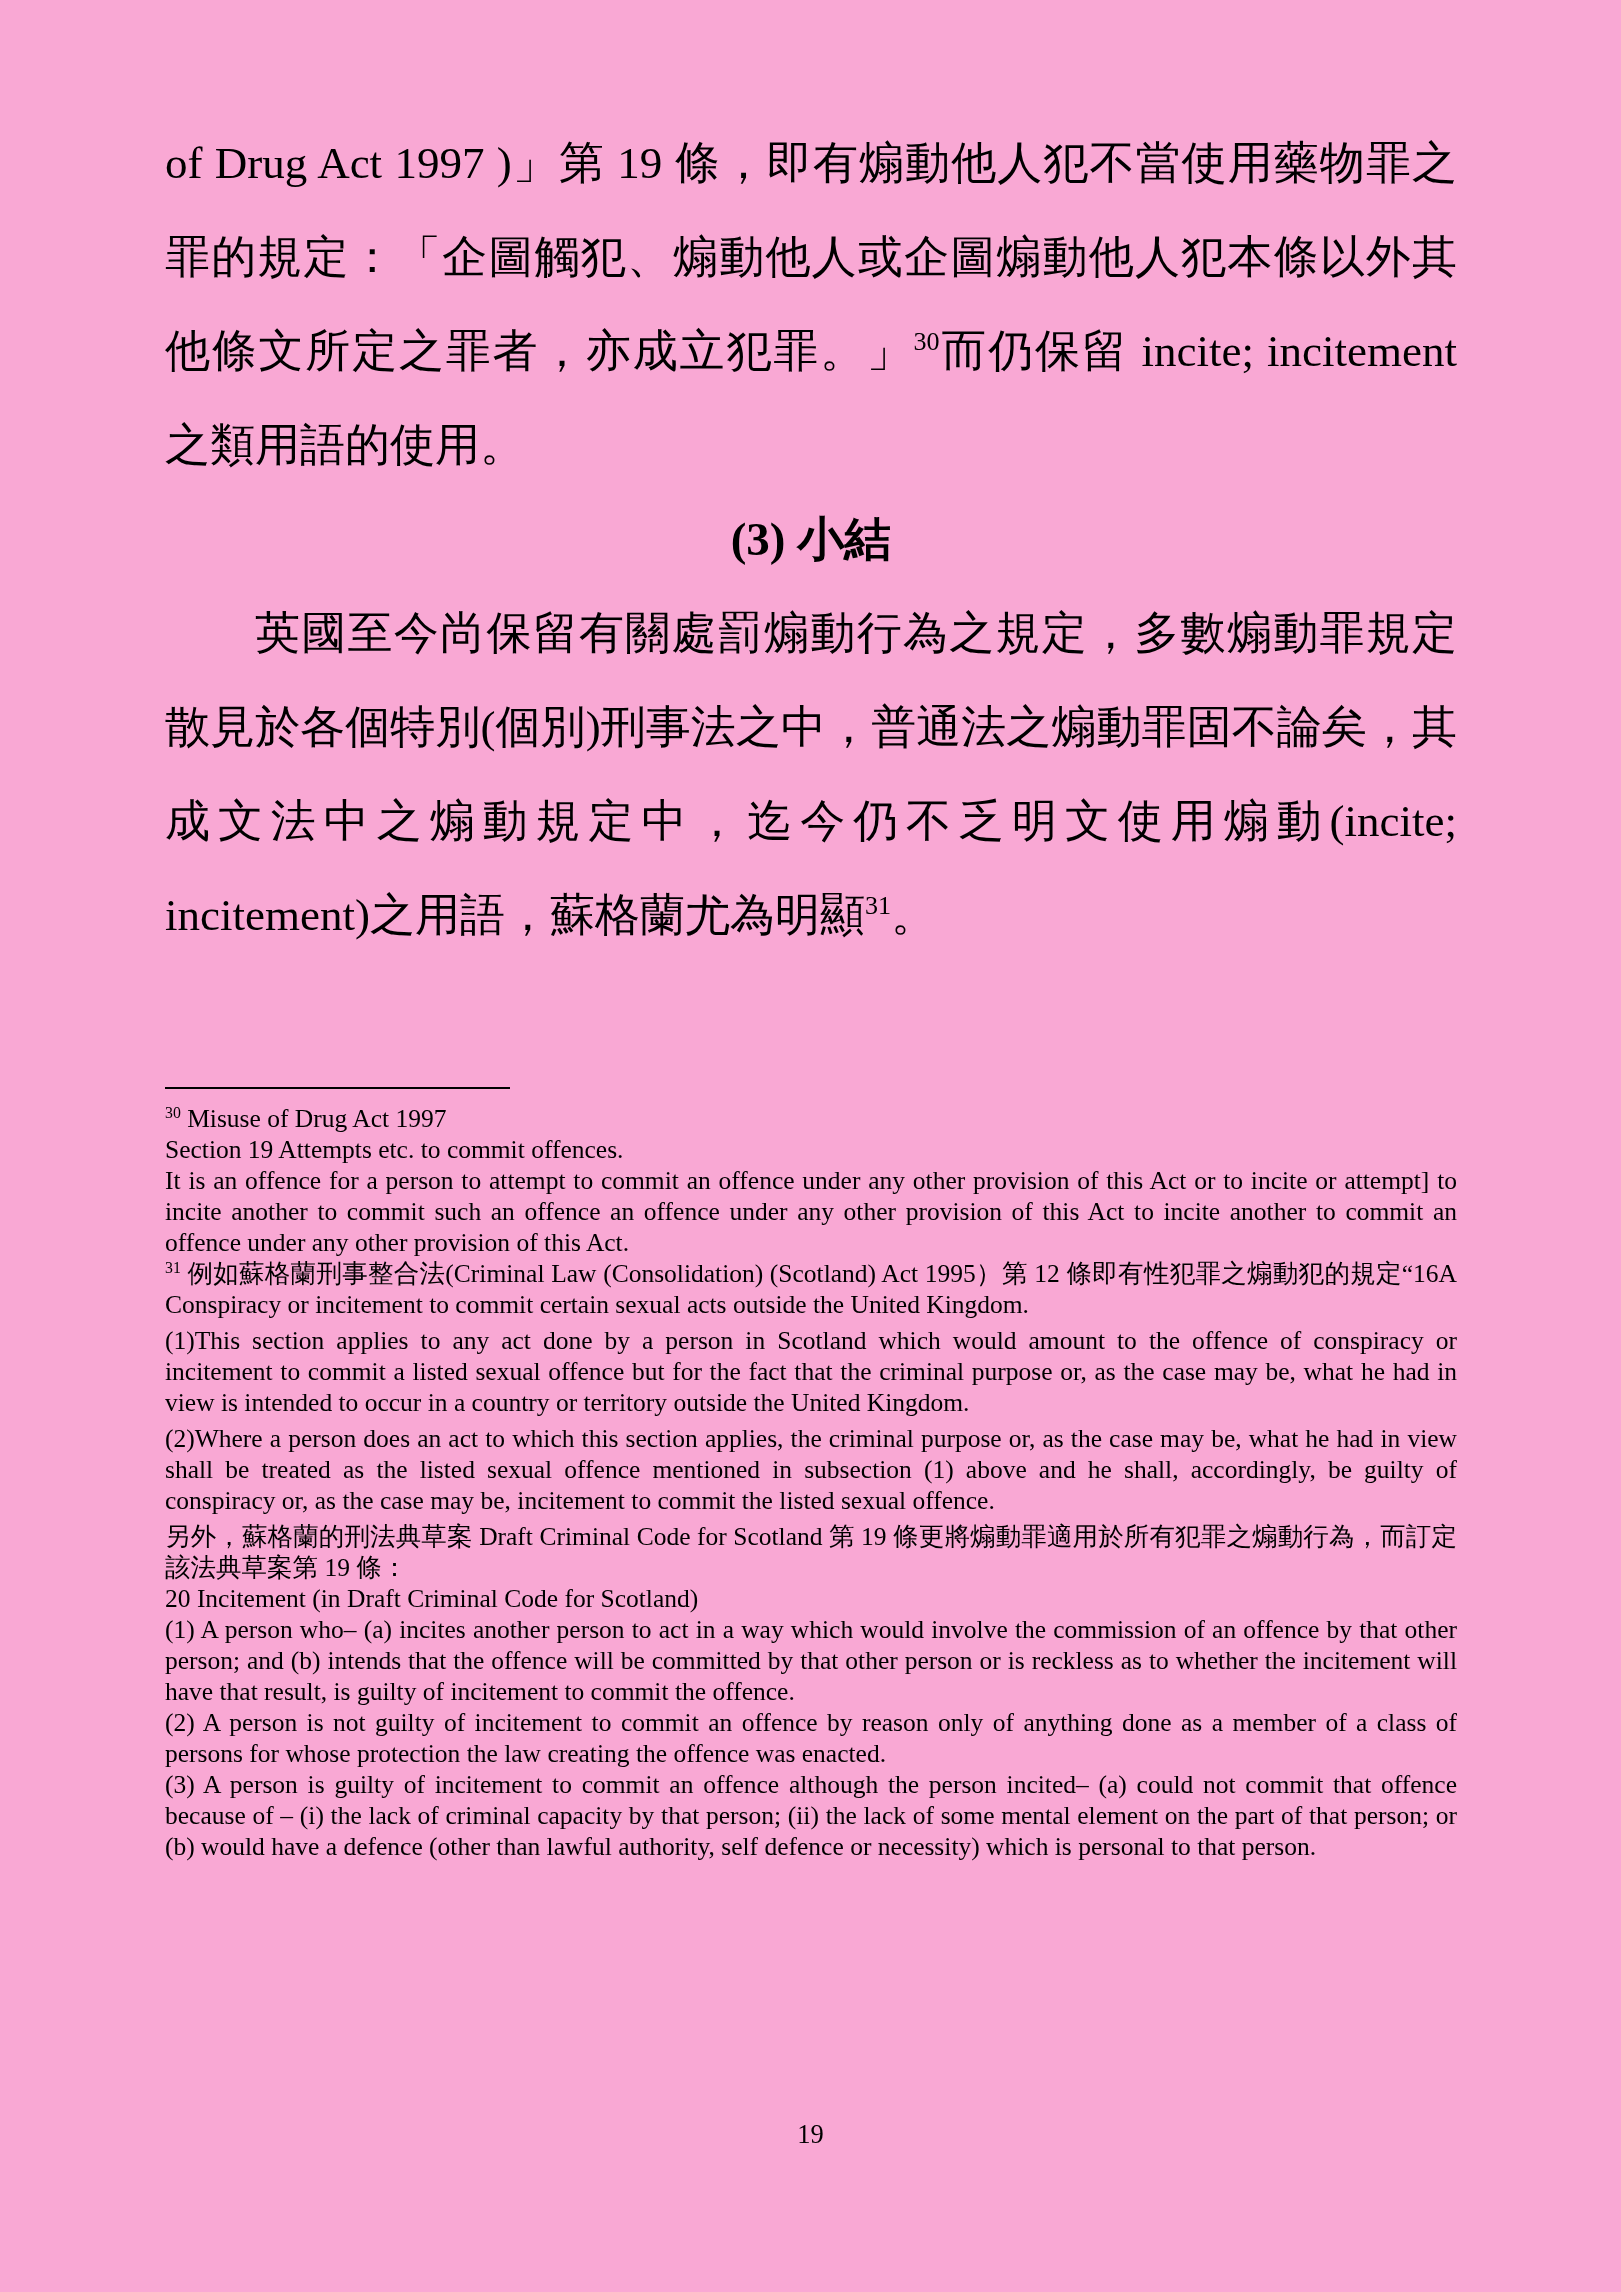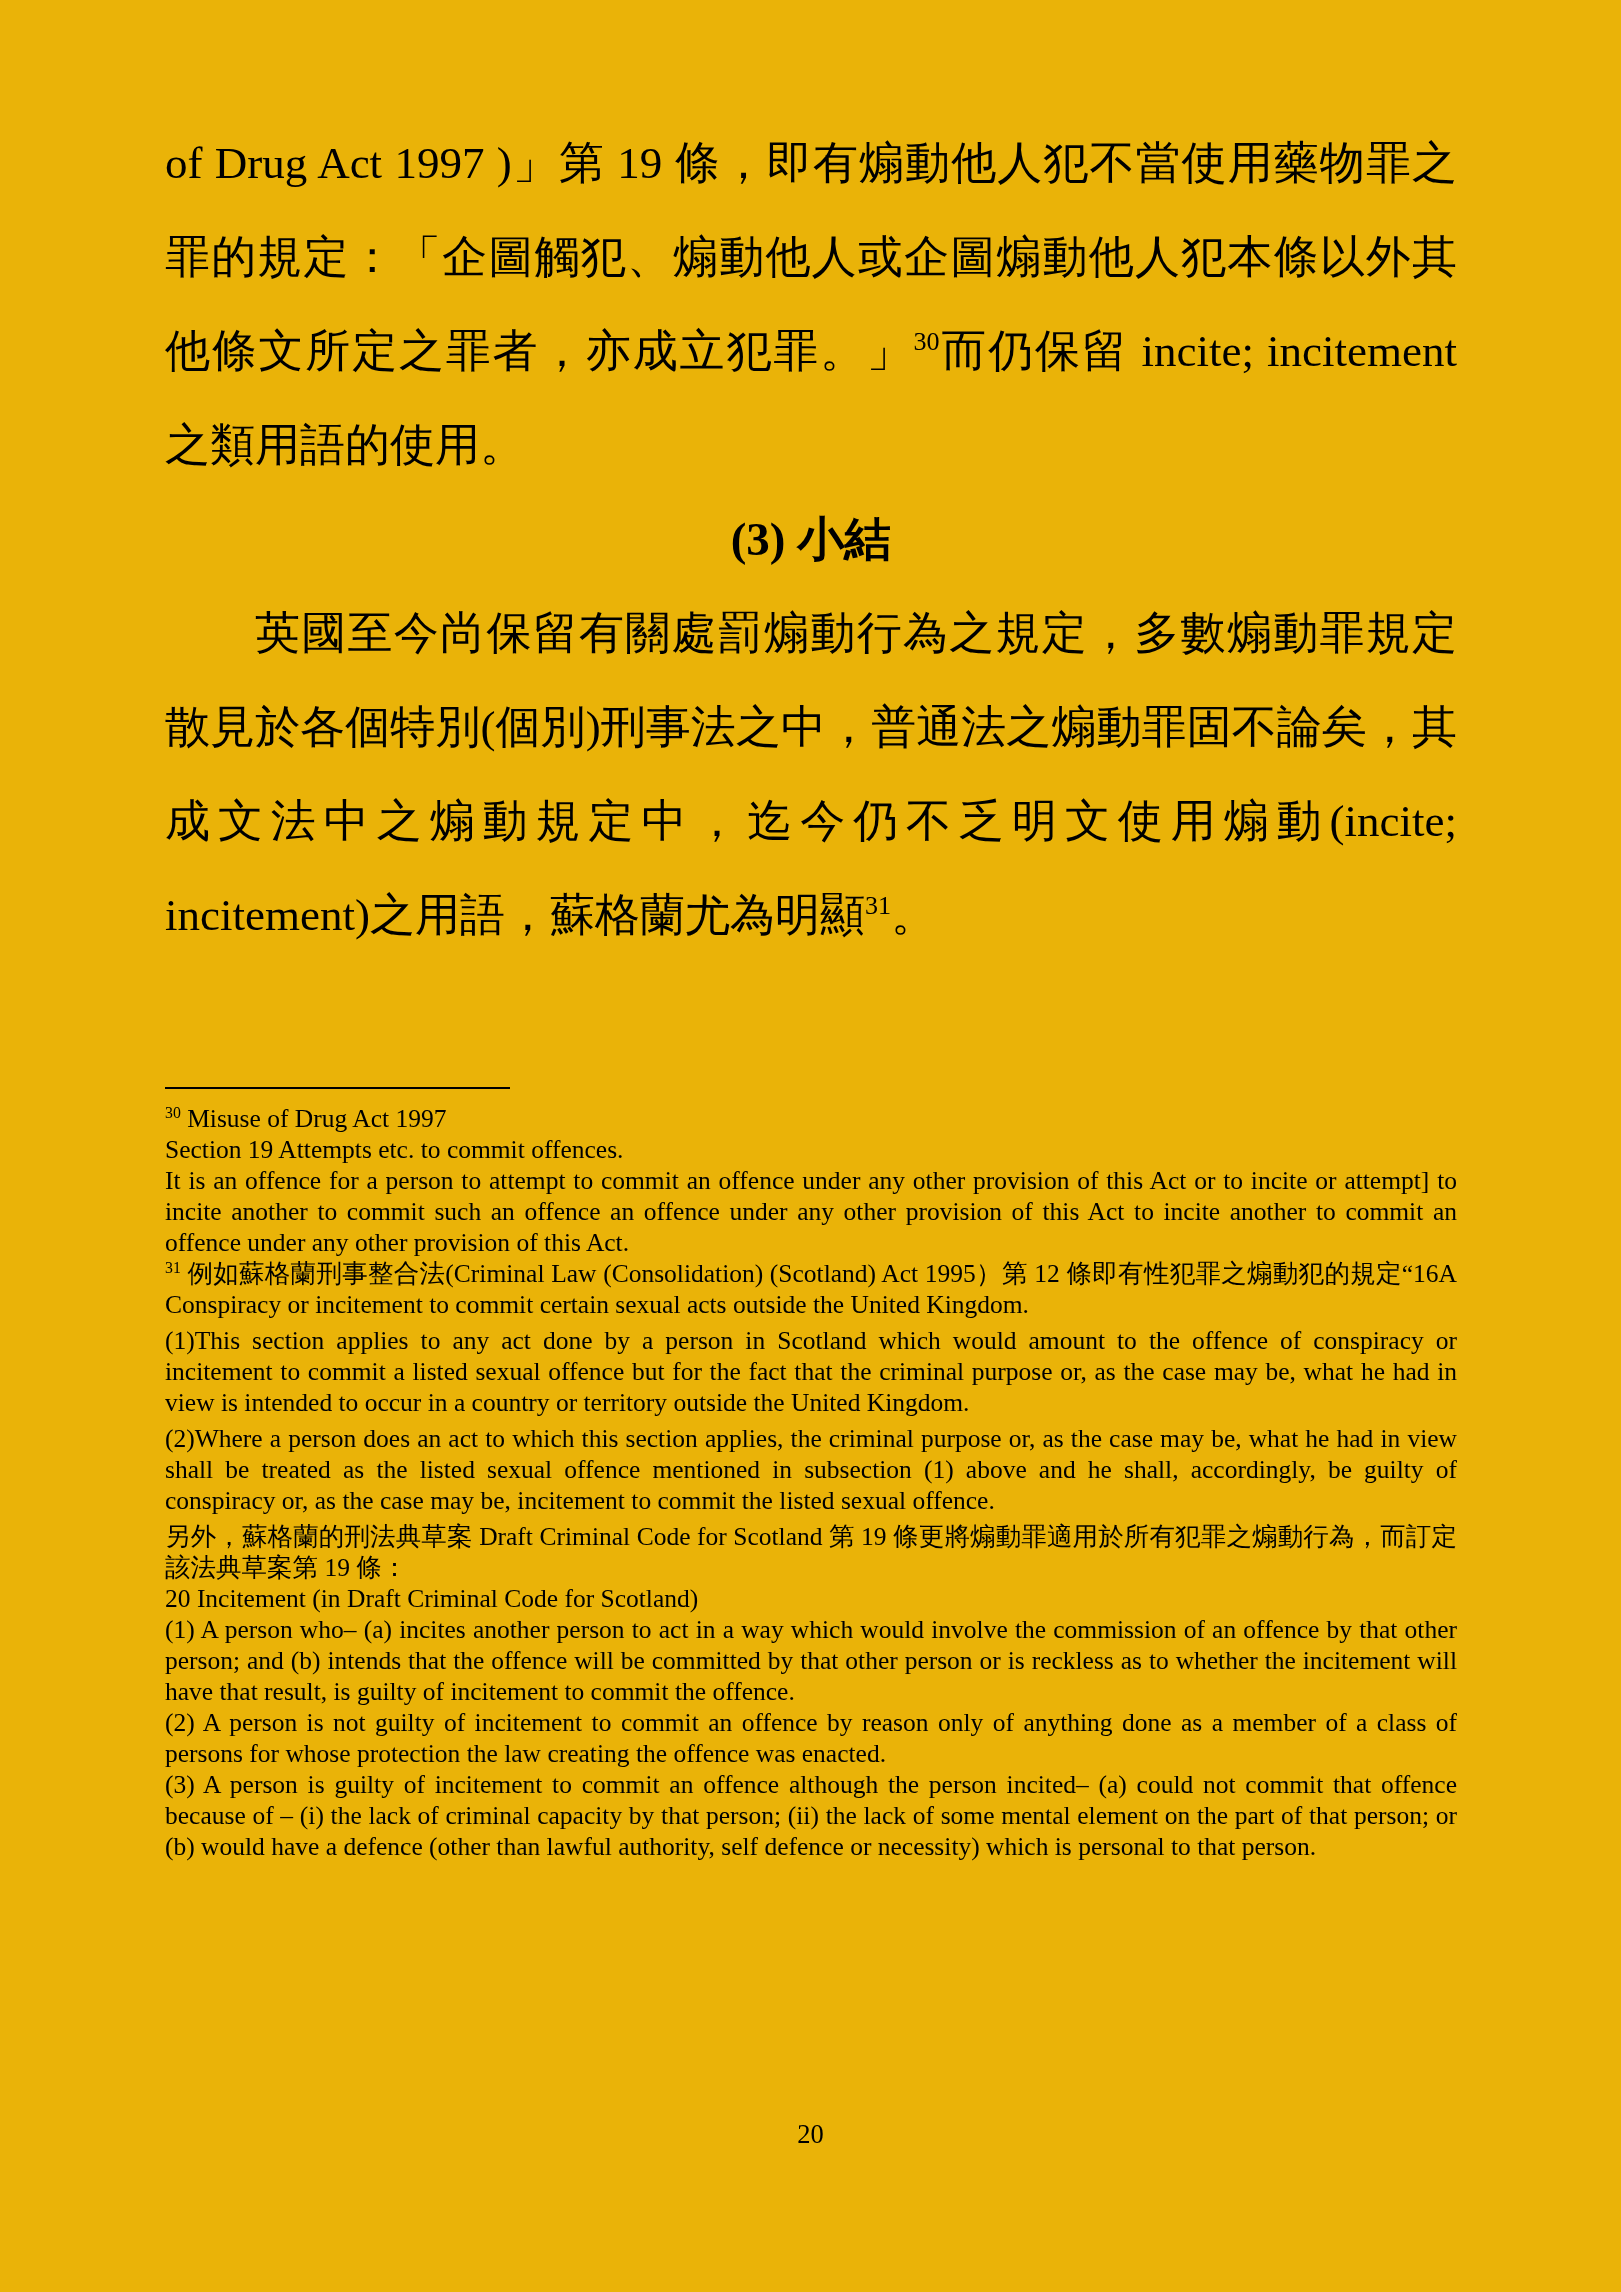--- a/index.html
+++ b/index.html
@@ -5,21 +5,21 @@
   html, body {
     margin: 0;
     padding: 0;
     background: #9a9a9a;
   }
   .page {
     position: relative;
     width: 1621px;
     height: 2293px;
     margin: 0 auto;
-    background: #eab308;
+    background: #f9a8d4;
     color: #000000;
     font-family: "Liberation Serif", "DejaVu Serif", serif;
     overflow: hidden;
   }
   .content {
     position: absolute;
     left: 165px;
     top: 116px;
     width: 1292px;
   }
@@ -106,15 +106,15 @@
         <p class="fn">另外，蘇格蘭的刑法典草案 Draft Criminal Code for Scotland 第 19 條更將煽動罪適用於所有犯罪之煽動行為，而訂定該法典草案第 19 條：</p>
         <p class="fn">20 Incitement (in Draft Criminal Code for Scotland)</p>
         <p class="fn">(1) A person who– (a) incites another person to act in a way which would involve the commission of an offence by that other person; and (b) intends that the offence will be committed by that other person or is reckless as to whether the incitement will have that result, is guilty of incitement to commit the offence.</p>
         <p class="fn">(2) A person is not guilty of incitement to commit an offence by reason only of anything done as a member of a class of persons for whose protection the law creating the offence was enacted.</p>
         <p class="fn">(3) A person is guilty of incitement to commit an offence although the person incited– (a) could not commit that offence because of – (i) the lack of criminal capacity by that person; (ii) the lack of some mental element on the part of that person; or (b) would have a defence (other than lawful authority, self defence or necessity) which is personal to that person.</p>
       </div>
     </div>
 
   </div>
 
-  <div class="page-number">20</div>
+  <div class="page-number">19</div>
 </div>
 
 
 </body></html>

